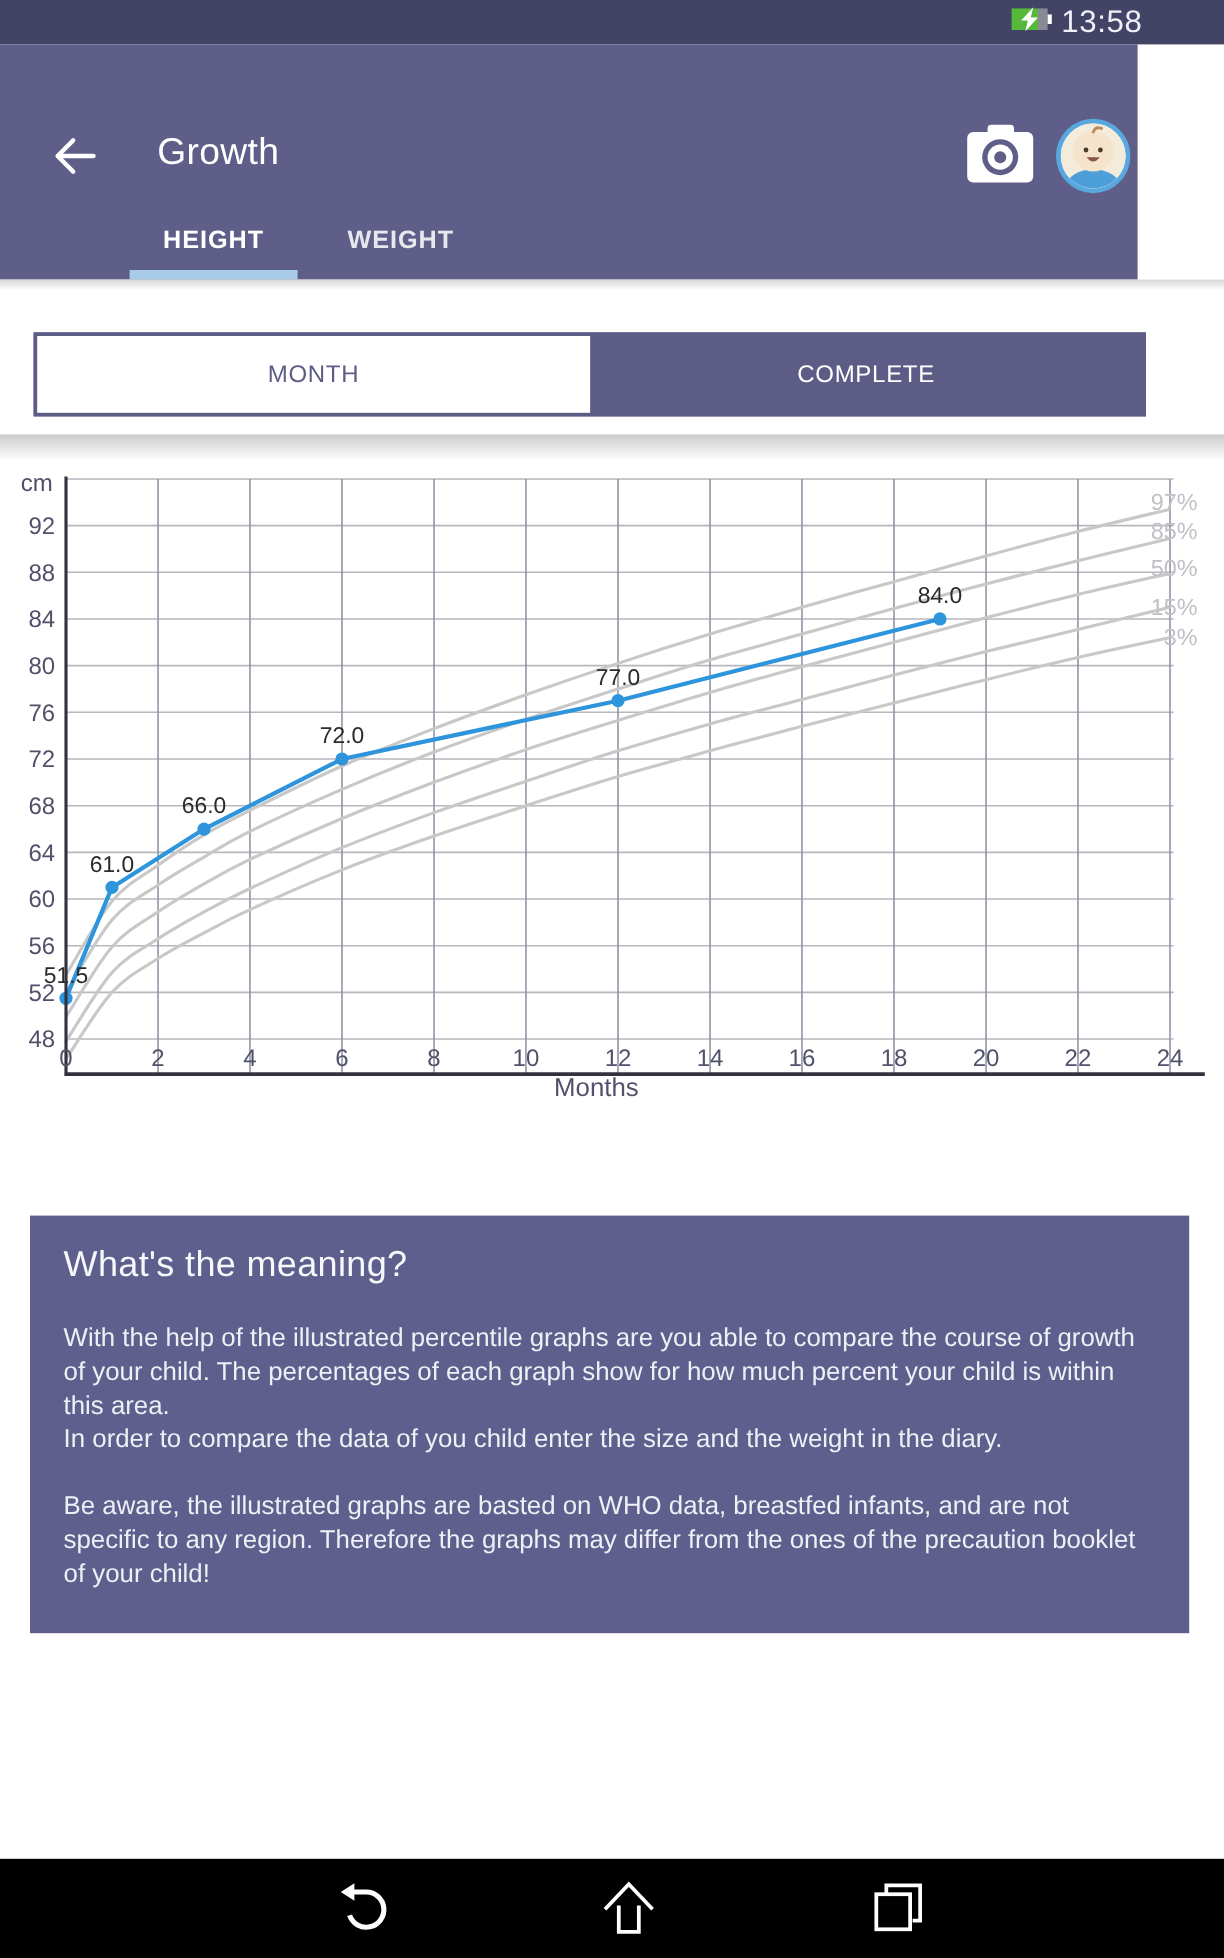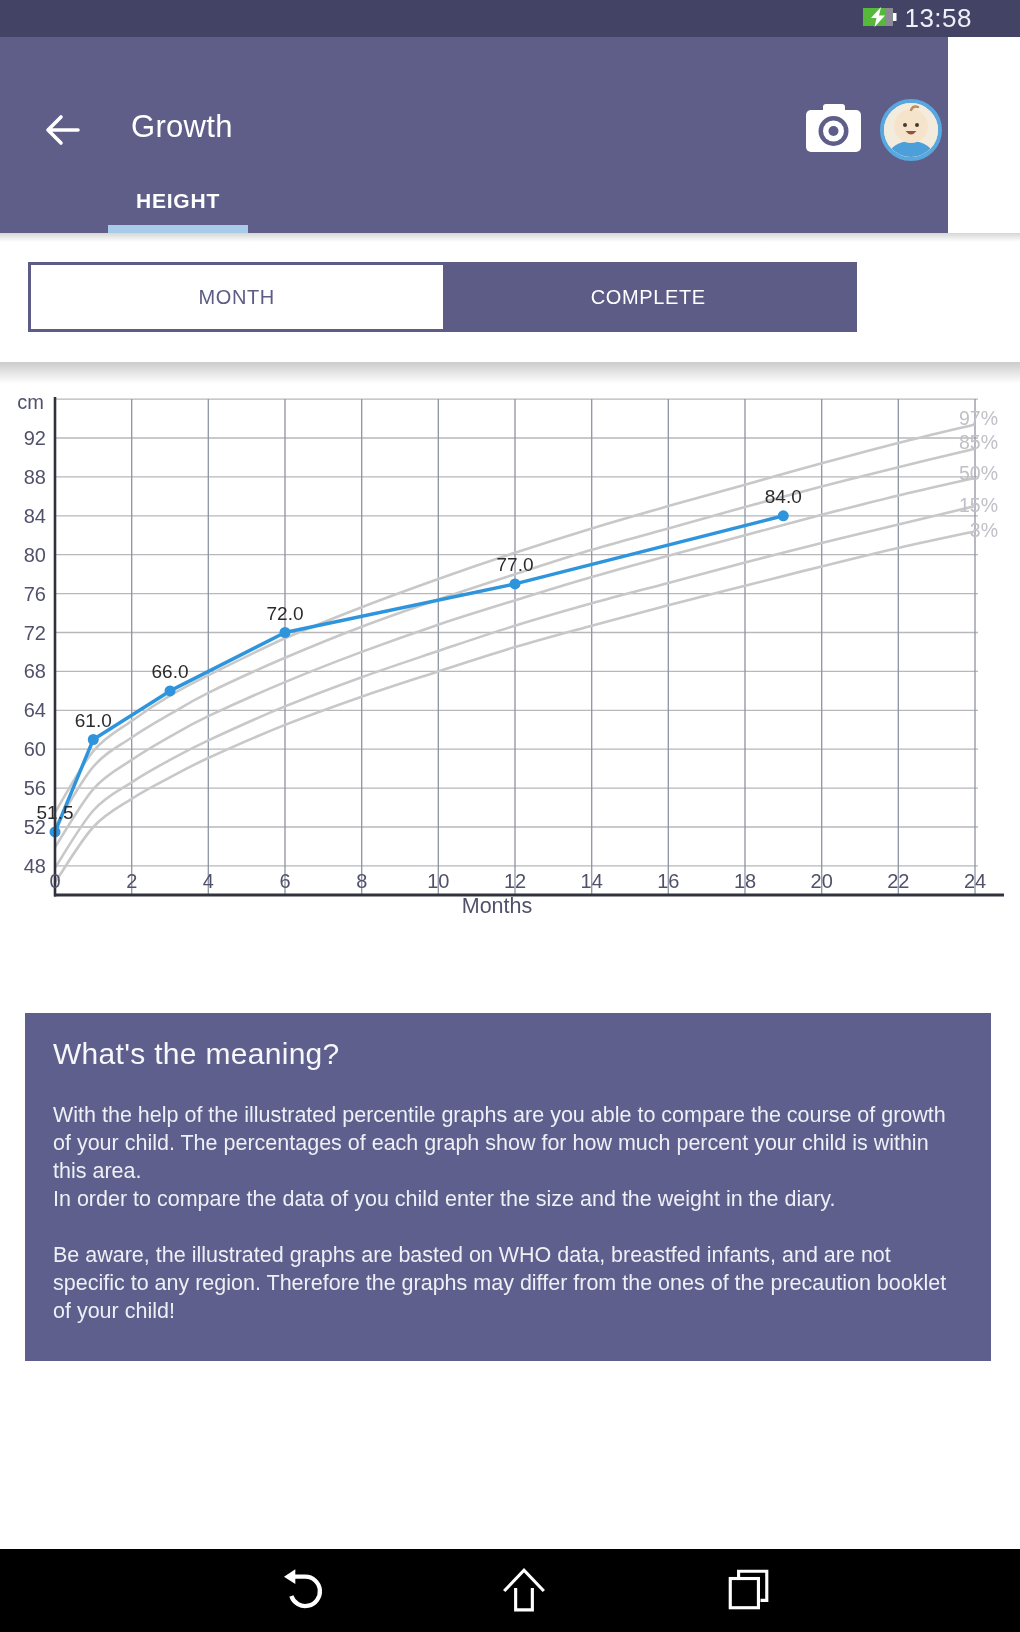--- a/index.html
+++ b/index.html
@@ -3,39 +3,39 @@
 <meta charset="utf-8">
 <style>
   html,body{margin:0;padding:0;background:#888;}
   *{box-sizing:border-box;}
   .screen{
     position:relative;width:1020px;height:1632px;background:#ffffff;
     font-family:"Liberation Sans",sans-serif;overflow:hidden;margin:0 auto;
   }
   
   .statusbar{position:absolute;top:0;left:0;width:1020px;height:37px;background:#434366;
-    display:flex;align-items:center;justify-content:flex-end;padding-right:48px;gap:6px;}
+    display:flex;align-items:center;justify-content:flex-end;padding-right:68px;gap:6px;}
   .statusbar .time{color:#eef0f8;font-size:26px;letter-spacing:0.5px;}
   
   .appbar{position:absolute;top:37px;left:0;width:948px;height:196px;background:#5e5e89;}
   .backbtn{position:absolute;top:72px;left:40px;width:44px;height:44px;background:none;border:none;padding:0;cursor:pointer;}
   .apptitle{position:absolute;top:72px;left:131px;margin:0;color:#ffffff;font-size:31px;font-weight:500;letter-spacing:0.3px;}
   .camerabtn{position:absolute;top:63px;left:803px;width:60px;height:56px;background:none;border:none;padding:0;cursor:pointer;}
   .avatarbtn{position:absolute;top:61px;left:879px;width:64px;height:64px;background:none;border:none;padding:0;cursor:pointer;border-radius:50%;}
   .tabs{position:absolute;bottom:0;left:108px;display:flex;height:64px;}
   .tab{position:relative;min-width:140px;padding:0 4px;display:flex;align-items:center;justify-content:center;
        color:rgba(255,255,255,0.85);font-size:21px;font-weight:bold;letter-spacing:0.8px;cursor:pointer;}
   .tab.active{color:#ffffff;}
   .tab .underline{position:absolute;bottom:0;left:0;width:100%;height:8px;background:#a9cbea;}
   .tab + .tab{margin-left:16px;}
   
   .togglesec{position:absolute;top:233px;left:0;width:1020px;height:129px;background:#ffffff;}
   .shadow-top{position:absolute;top:0;left:0;width:100%;height:9px;
     background:linear-gradient(180deg,rgba(0,0,0,0.16),rgba(0,0,0,0));}
-  .toggle{position:absolute;top:29px;left:28px;width:829px;height:70px;border:3px solid #5c5c87;display:flex;background:#5c5c87;}
+  .toggle{position:absolute;top:44px;left:28px;width:927px;height:70px;border:3px solid #5c5c87;display:flex;background:#5c5c87;}
   .toggle-opt{flex:1;display:flex;align-items:center;justify-content:center;
     font-size:20px;letter-spacing:0.6px;cursor:pointer;color:#ffffff;background:#5c5c87;}
   .toggle-opt.selected{background:#ffffff;color:#5c5c87;}
   
   .chartsec{position:absolute;top:362px;left:0;width:1020px;height:583px;background:#ffffff;}
   .shadow-chart{position:absolute;top:0;left:0;width:100%;height:22px;
     background:linear-gradient(180deg,rgba(0,0,0,0.20),rgba(0,0,0,0));}
   svg text{font-family:"Liberation Sans",sans-serif;}
   
   .infobox{position:absolute;top:1013px;left:25px;width:966px;background:#5e5f8c;color:#f2f3f7;
@@ -103,20 +103,23 @@
             <circle cx="38" cy="27" r="2" fill="#4a3a2a"></circle>
             <path d="M26.5 33 Q32 40 37.5 33 Z" fill="#8a5542"></path>
           </g>
         </svg>
       </span>
     </button>
     <div class="tabs">
       <div class="tab active">
         <span>HEIGHT</span>
         <div class="underline"></div>
+      </div>
+      <div class="tab">
+        <span>WEIGHT</span>
       </div>
     </div>
   </div>
 
   <div class="togglesec">
     <div class="shadow-top"></div>
     <div class="toggle">
       <div class="toggle-opt selected">MONTH</div>
       <div class="toggle-opt">COMPLETE</div>
     </div>

